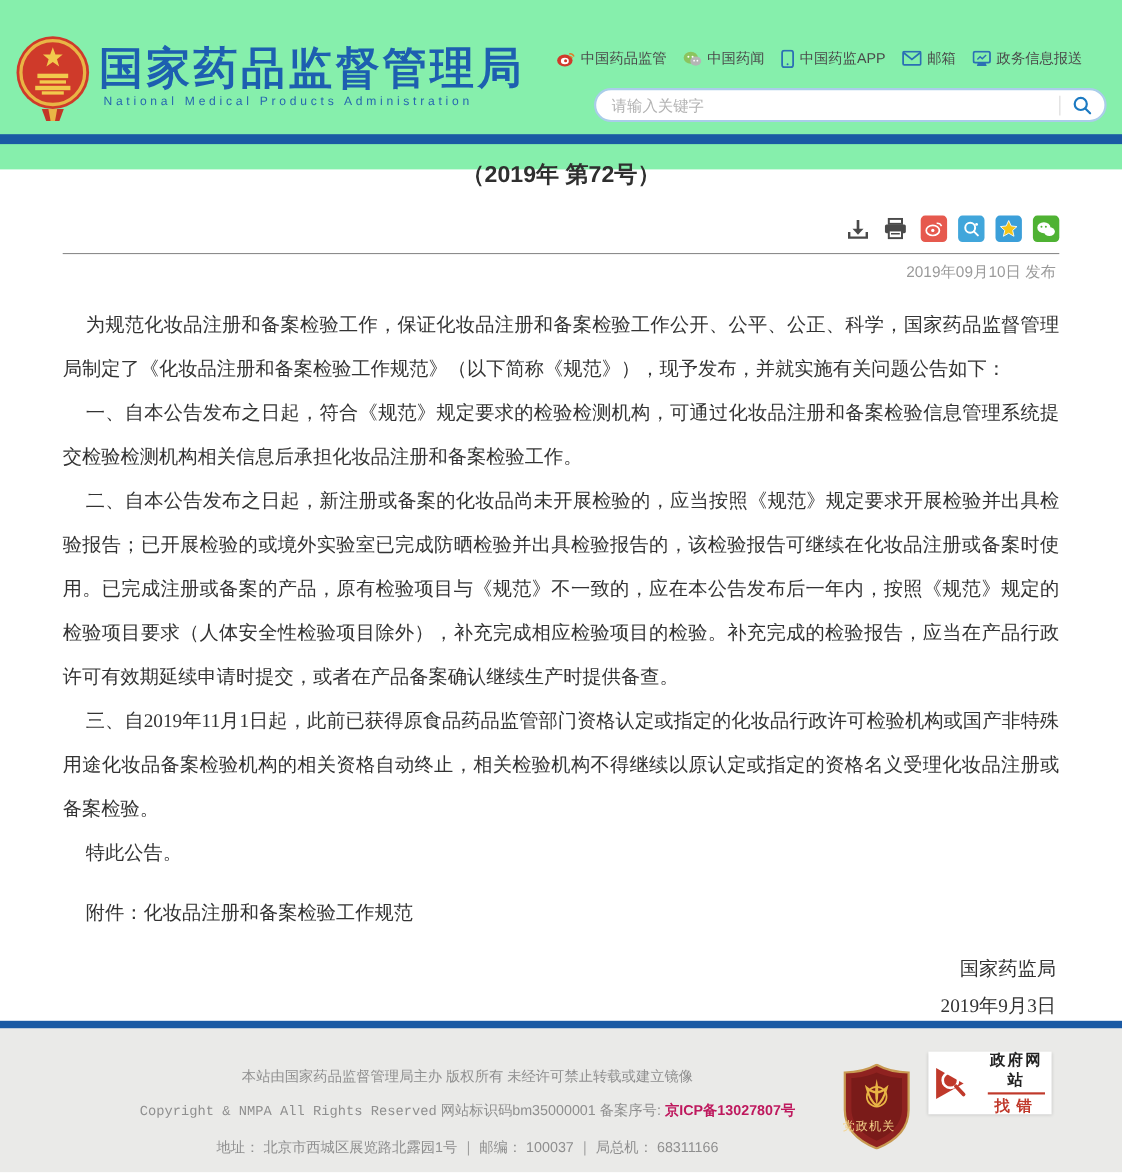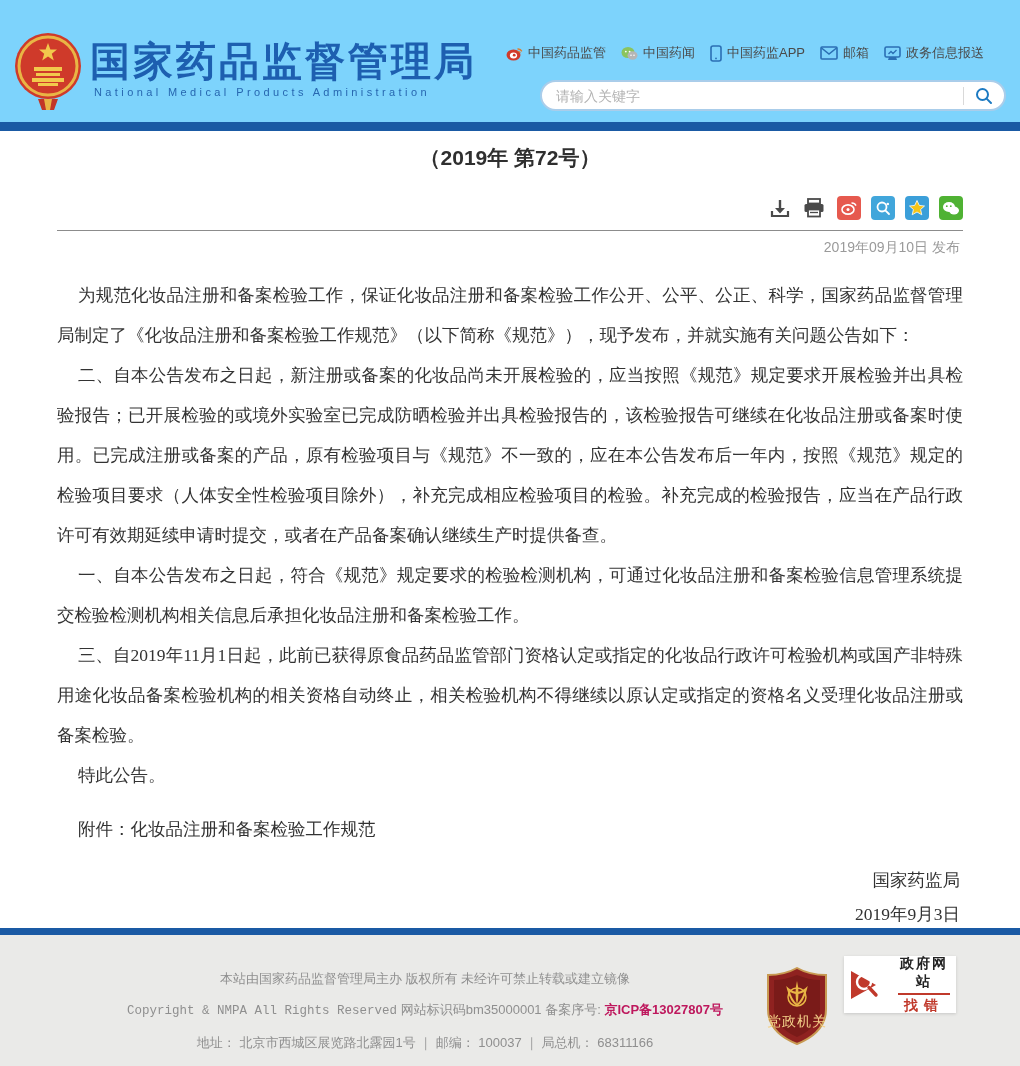--- a/index.html
+++ b/index.html
@@ -2,21 +2,21 @@
 <html><head>
 <meta charset="utf-8">
 <style>
   * { margin:0; padding:0; box-sizing:border-box; }
   html,body { background:#fff; }
   .page { position:relative; width:1020px; height:1066px; margin:0 auto; background:#fff;
           font-family:"Liberation Sans", sans-serif; overflow:hidden; }
 
   
   .red-chip { position:absolute; left:4px; top:4px; width:20px; height:12px; background:#d13328; }
-  .header { position:absolute; left:0; top:0; width:100%; height:122px; background:#7dd3fc; }
+  .header { position:absolute; left:0; top:0; width:100%; height:154px; background:#86efac; }
   .emblem { position:absolute; left:14px; top:31px; }
   .brand-zh { position:absolute; left:90px; top:34px; font-size:40px; font-weight:bold;
               color:#1d5fb0; letter-spacing:3px; white-space:nowrap; }
   .brand-en { position:absolute; left:94px; top:86px; font-size:11px; color:#2767b0;
               letter-spacing:3.4px; white-space:nowrap; }
   .topnav { position:absolute; top:44px; right:36px; display:flex; align-items:center; gap:15px; }
   .topnav .nav-item { display:flex; align-items:center; gap:5px; font-size:13px; color:#4a4a4a;
                       cursor:pointer; white-space:nowrap; }
   .searchbox { position:absolute; left:540px; top:80px; width:466px; height:31px;
                border:2px solid #aacdea; border-radius:16px; background:#fff;
@@ -54,22 +54,22 @@
 
   
   .footer { position:absolute; left:0; top:928px; width:100%; height:138px; }
   .footer-bar { height:7px; background:#1a5aa4; }
   .footer-body { position:relative; height:131px; background:#eaeae8; }
   .footer-text { position:absolute; left:105px; top:28px; width:640px; text-align:center;
                  color:#8f8f8f; font-size:13px; line-height:31px; white-space:nowrap; }
   .footer-text .en { font-family:"Liberation Mono", monospace; font-size:12.5px; }
   .footer-text .icp { color:#be185d; font-weight:bold; }
   .shield-badge { position:absolute; left:766px; top:32px; width:62px; height:78px; cursor:pointer; }
-  .shield-label { position:absolute; left:0; bottom:14px; width:100%; text-align:center;
-                  color:#f4d28a; font-size:14px; letter-spacing:1px; }
+  .shield-label { position:absolute; left:0; bottom:14px; width:100%; text-align:left;
+                  color:#f4d28a; font-size:11px; letter-spacing:1px; }
   .finder-badge { position:absolute; left:844px; top:21px; width:112px; height:57px; background:#fff;
                   box-shadow:0 1px 3px rgba(0,0,0,.15); cursor:pointer;
                   display:flex; align-items:center; padding:4px 6px; gap:14px; }
   .finder-text { flex:1; text-align:center; }
   .finder-line1 { font-size:14px; color:#222; letter-spacing:2px; font-weight:bold;
                   border-bottom:2px solid #c0392b; padding-bottom:2px; }
   .finder-line2 { font-size:14px; color:#c0392b; letter-spacing:6px; font-weight:bold; margin-top:2px; }
 </style>
 </head>
 <body>
@@ -200,22 +200,22 @@
             <circle cx="8.8" cy="5.2" r="0.9" fill="#4fb233"></circle>
         </svg>
       </button>
     </div>
 
     <div class="rule"></div>
     <div class="pub-date">2019年09月10日 发布</div>
 
     <div class="body-text">
       <p>为规范化妆品注册和备案检验工作，保证化妆品注册和备案检验工作公开、公平、公正、科学，国家药品监督管理局制定了《化妆品注册和备案检验工作规范》（以下简称《规范》），现予发布，并就实施有关问题公告如下：</p>
+      <p>一、自本公告发布之日起，符合《规范》规定要求的检验检测机构，可通过化妆品注册和备案检验信息管理系统提交检验检测机构相关信息后承担化妆品注册和备案检验工作。</p>
       <p>二、自本公告发布之日起，新注册或备案的化妆品尚未开展检验的，应当按照《规范》规定要求开展检验并出具检验报告；已开展检验的或境外实验室已完成防晒检验并出具检验报告的，该检验报告可继续在化妆品注册或备案时使用。已完成注册或备案的产品，原有检验项目与《规范》不一致的，应在本公告发布后一年内，按照《规范》规定的检验项目要求（人体安全性检验项目除外），补充完成相应检验项目的检验。补充完成的检验报告，应当在产品行政许可有效期延续申请时提交，或者在产品备案确认继续生产时提供备查。</p>
-      <p>一、自本公告发布之日起，符合《规范》规定要求的检验检测机构，可通过化妆品注册和备案检验信息管理系统提交检验检测机构相关信息后承担化妆品注册和备案检验工作。</p>
       <p>三、自2019年11月1日起，此前已获得原食品药品监管部门资格认定或指定的化妆品行政许可检验机构或国产非特殊用途化妆品备案检验机构的相关资格自动终止，相关检验机构不得继续以原认定或指定的资格名义受理化妆品注册或备案检验。</p>
       <p>特此公告。</p>
       <p class="attach-label">附件：化妆品注册和备案检验工作规范</p>
     </div>
 
     <div class="sig-block">
       <div>国家药监局</div>
       <div>2019年9月3日</div>
     </div>
 

